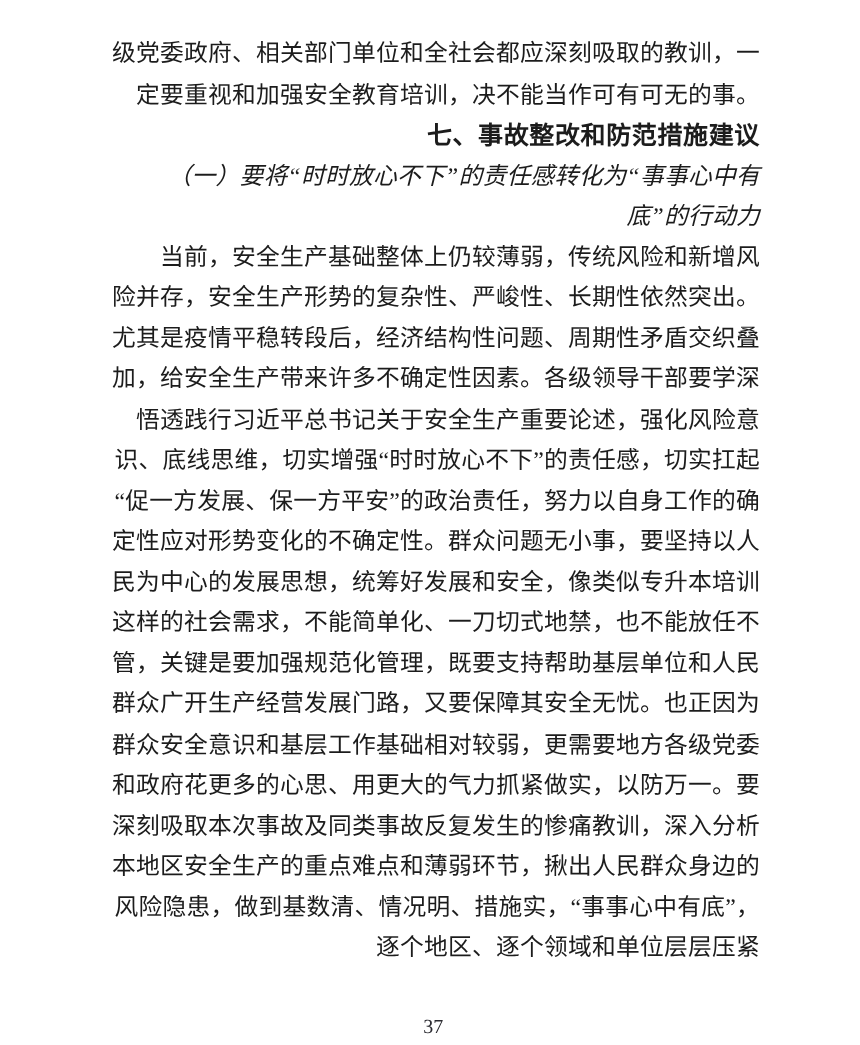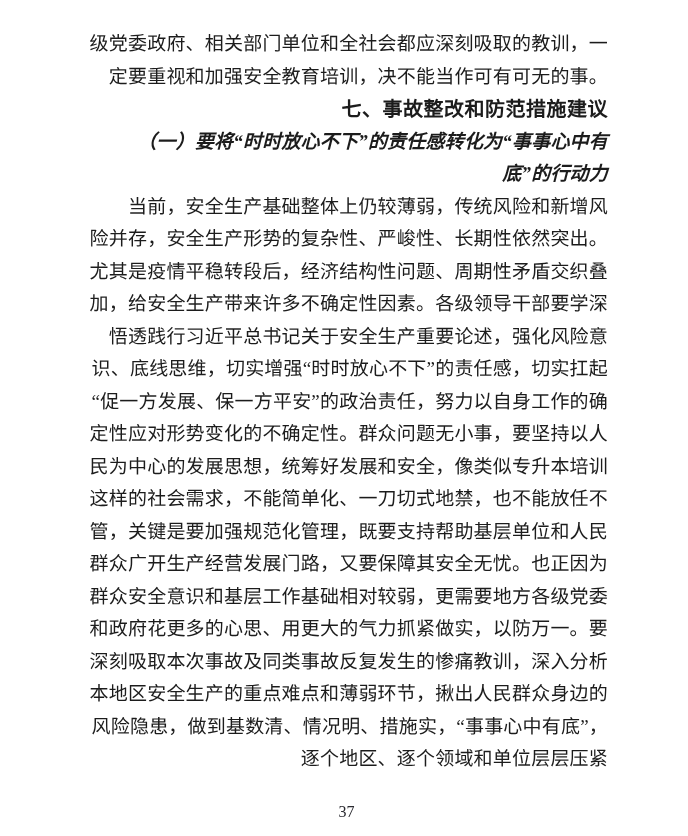--- a/index.html
+++ b/index.html
@@ -46,30 +46,30 @@
     font-family: "Liberation Sans", "DejaVu Sans", sans-serif;
     font-size: 20px;
     font-weight: 700;
     line-height: 32.5px;
     text-indent: 2em;
     letter-spacing: 0.5px;
   }
   
   .h2-para {
     font-size: 19px;
-    font-weight: 700;
+    font-weight: 400;
     font-style: italic;
     line-height: 32.5px;
     text-align: justify;
     text-justify: inter-ideograph;
     text-indent: 2em;
     letter-spacing: 0.2px;
   }
   .footer {
-    margin-top: 26px;
+    margin-top: 36px;
     text-align: center;
     font-size: 16px;
     line-height: 20px;
     color: #2a2a30;
   }
 </style>
 </head>
 <body>
 
 <div class="page">

